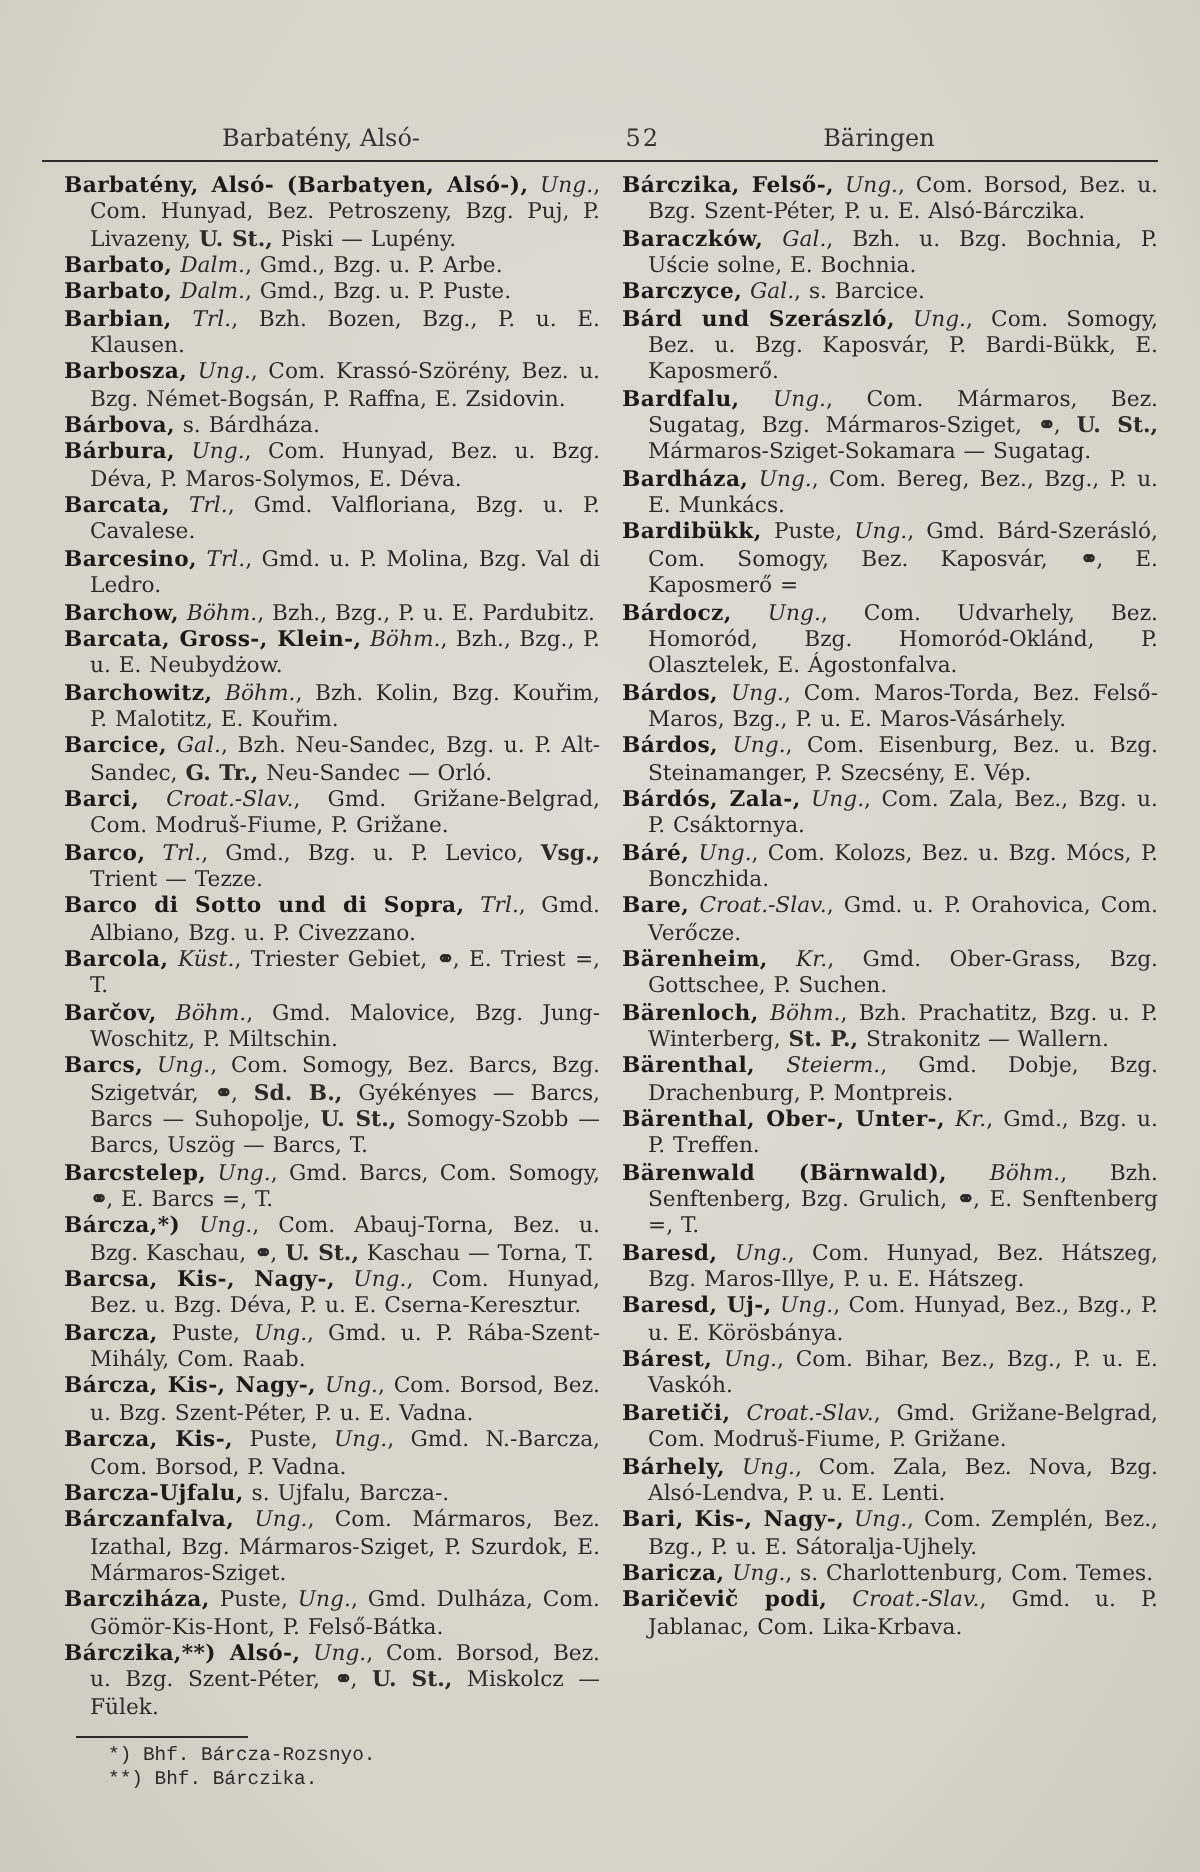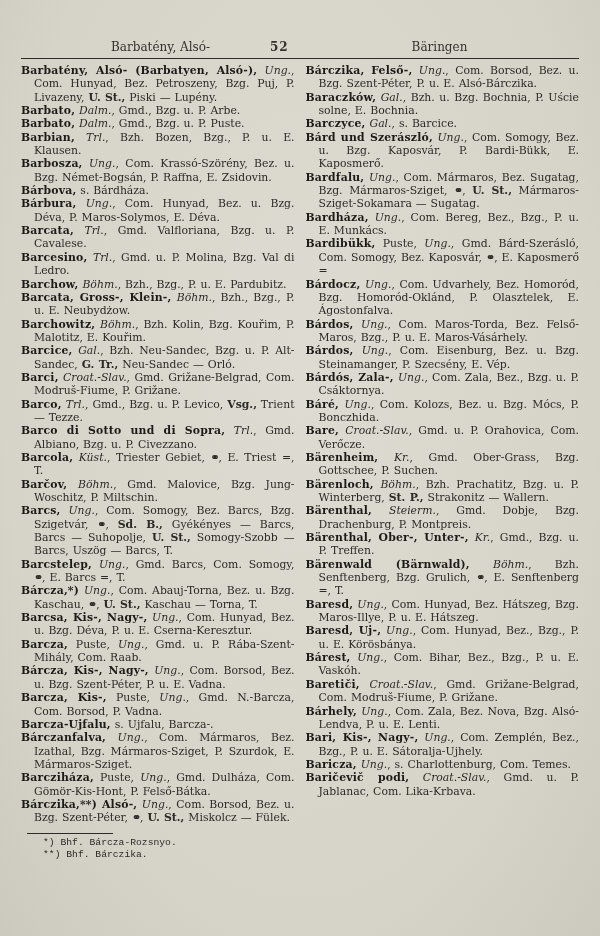--- a/index.html
+++ b/index.html
@@ -4,32 +4,32 @@
 <style>
   html,body{margin:0;padding:0;}
   body{
     width:600px;height:936px;overflow:hidden;
     background:#d9d6cc;
     background-image:radial-gradient(ellipse at 50% 40%, #dedbd2 0%, #d6d3c9 70%, #ccc9bf 100%);
     font-family:"DejaVu Serif","Liberation Serif",serif;
     color:#262622;
     -webkit-font-smoothing:antialiased;
   }
-  .page{padding:40px 21px 0 21px;}
+  .page{padding:30px 21px 0 21px;}
   .running-head{
     display:grid;grid-template-columns:1fr 60px 1fr;
     align-items:baseline;
     font-size:12px;color:#33322d;
     padding:0 30px 4px 30px;
   }
   .rh-left{text-align:center;}
-  .rh-num{text-align:left;font-weight:bold;letter-spacing:1px;}
+  .rh-num{text-align:right;font-weight:normal;letter-spacing:1px;margin-top:32px;}
   .rh-right{text-align:center;}
   .head-rule{border:0;border-top:1.6px solid #2c2b27;margin:0 0 5px 0;}
-  .cols{display:flex;gap:11px;}
+  .cols{display:flex;gap:11px;margin-left:11px;}
   .col{width:274px;}
   .entry{
     margin:0;
     font-size:10.85px;
     line-height:13.35px;
     text-align:justify;
     text-indent:-13px;
     padding-left:13px;
     word-spacing:0.5px;
     color:#2b2a26;

